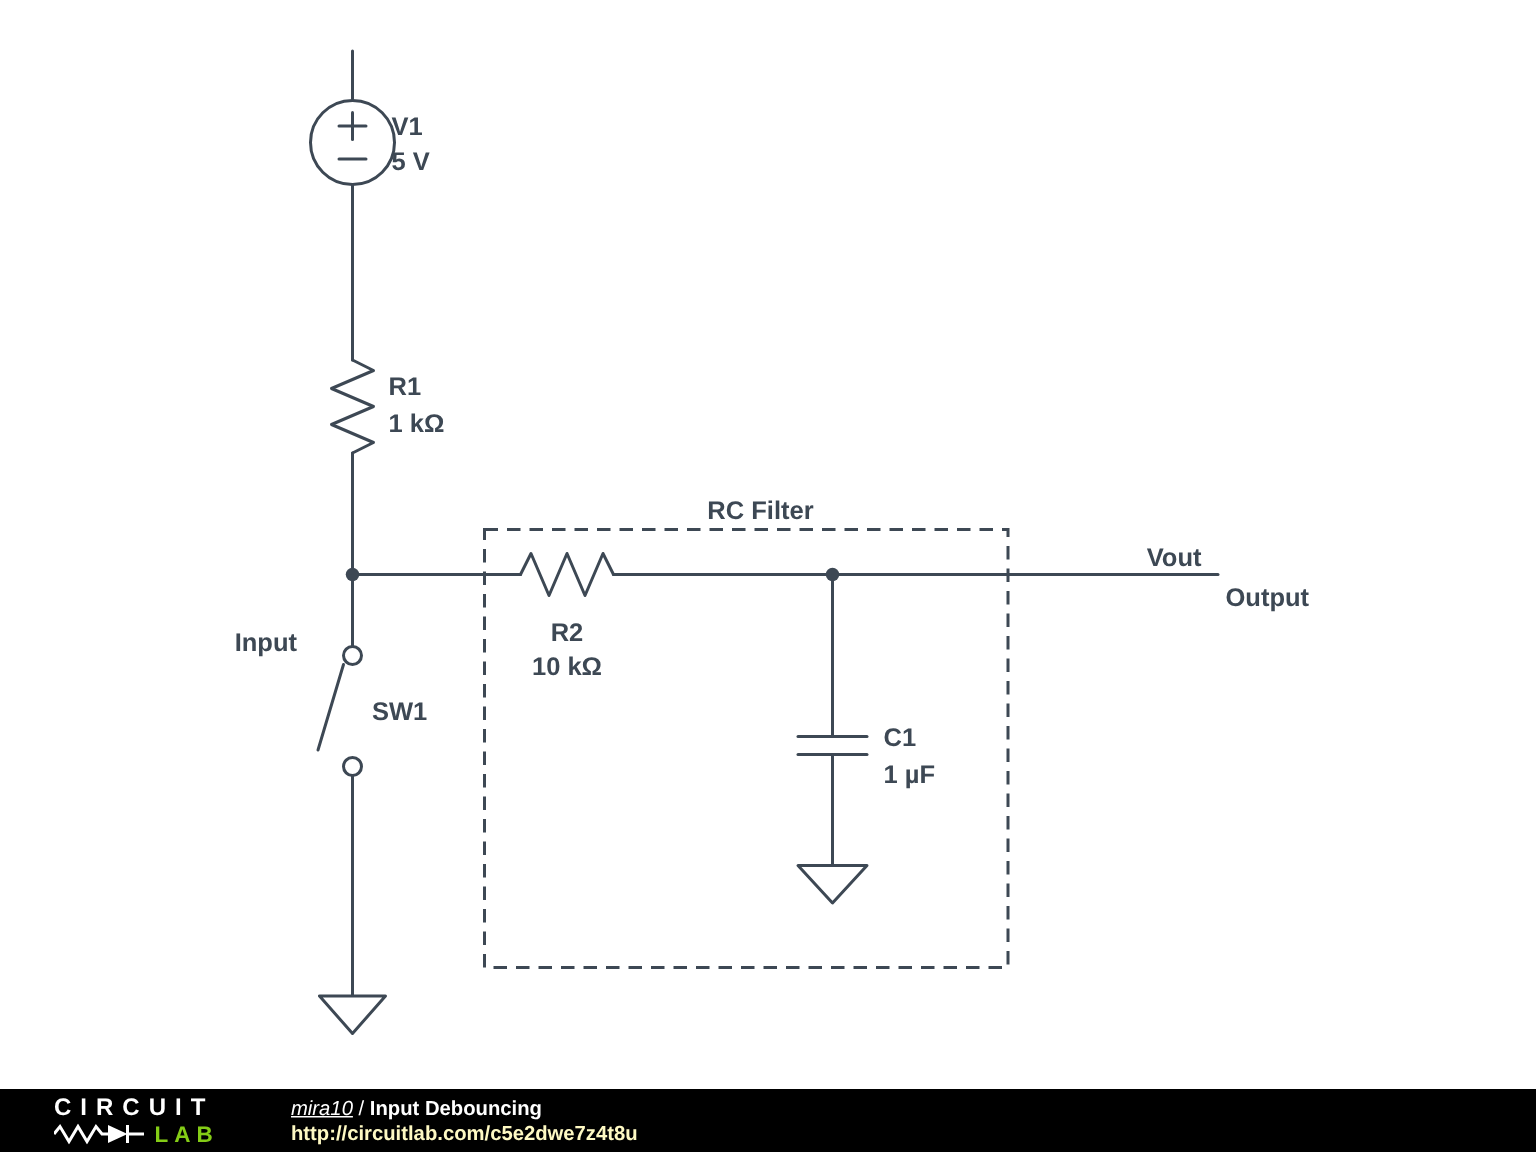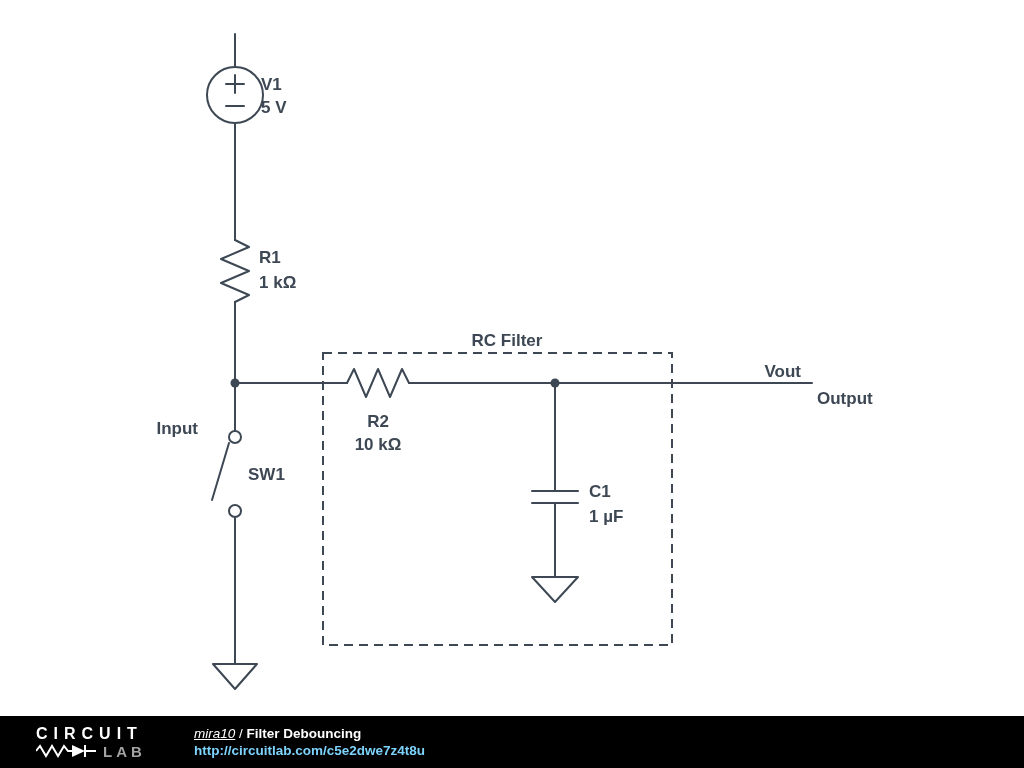--- a/index.html
+++ b/index.html
@@ -31,21 +31,21 @@
   svg text {
     fill: #3d4854;
     font-family: "Liberation Sans", sans-serif;
     font-size: 17px;
     font-weight: bold;
   }
   
   .footer {
     position: absolute;
     left: 0; bottom: 0;
-    width: 100%; height: 52px;
+    width: 100%; height: 42px;
     background: #000000;
     color: #ffffff;
     display: flex;
     align-items: center;
   }
   .logo {
     padding-left: 36px;
     width: 182px;
     flex: 0 0 auto;
     line-height: 1;
@@ -59,39 +59,39 @@
   .logo-bottom {
     display: flex;
     align-items: center;
     gap: 5px;
     margin-top: 2px;
   }
   .logo-bottom .lab {
     font-size: 15px;
     font-weight: bold;
     letter-spacing: 4px;
-    color: #a3a3a3;
+    color: #84cc16;
   }
   .logo-zigzag { display: block; }
   .meta {
     padding-left: 12px;
     line-height: 1;
   }
   .meta .line1 {
     font-size: 13.5px;
     color: #ffffff;
     margin-bottom: 4px;
   }
   .meta .author { font-style: italic; font-weight: normal; text-decoration: underline; }
   .meta .sep { font-weight: normal; white-space: pre; }
   .meta .title { font-weight: bold; }
   .meta .url {
     font-size: 13.5px;
     font-weight: bold;
-    color: #7dd3fc;
+    color: #fef9c3;
   }
 </style>
 </head>
 <body>
 
 <div class="page">
 
   <svg class="schematic" width="1024" height="726" viewBox="0 0 1024 726">
 
     <g>
@@ -161,19 +161,19 @@
           <polyline points="0,7 4,2 10,12 16,2 22,12 28,2 32,7 36,7" fill="none" stroke="#ffffff" stroke-width="2"></polyline>
           <polygon points="36,1 36,13 49,7" fill="#ffffff"></polygon>
           <line x1="49" y1="1" x2="49" y2="13" stroke="#ffffff" stroke-width="2"></line>
           <line x1="49" y1="7" x2="60" y2="7" stroke="#ffffff" stroke-width="2"></line>
         </svg>
         <span class="lab">LAB</span>
       </div>
     </div>
     <div class="meta">
       <div class="line1">
-        <span class="author">mira10</span><span class="sep"> / </span><span class="title">Filter Debouncing</span>
+        <span class="author">mira10</span><span class="sep"> / </span><span class="title">Input Debouncing</span>
       </div>
       <div class="url">http://circuitlab.com/c5e2dwe7z4t8u</div>
     </div>
   </footer>
 
 </div>
 
 </body></html>

